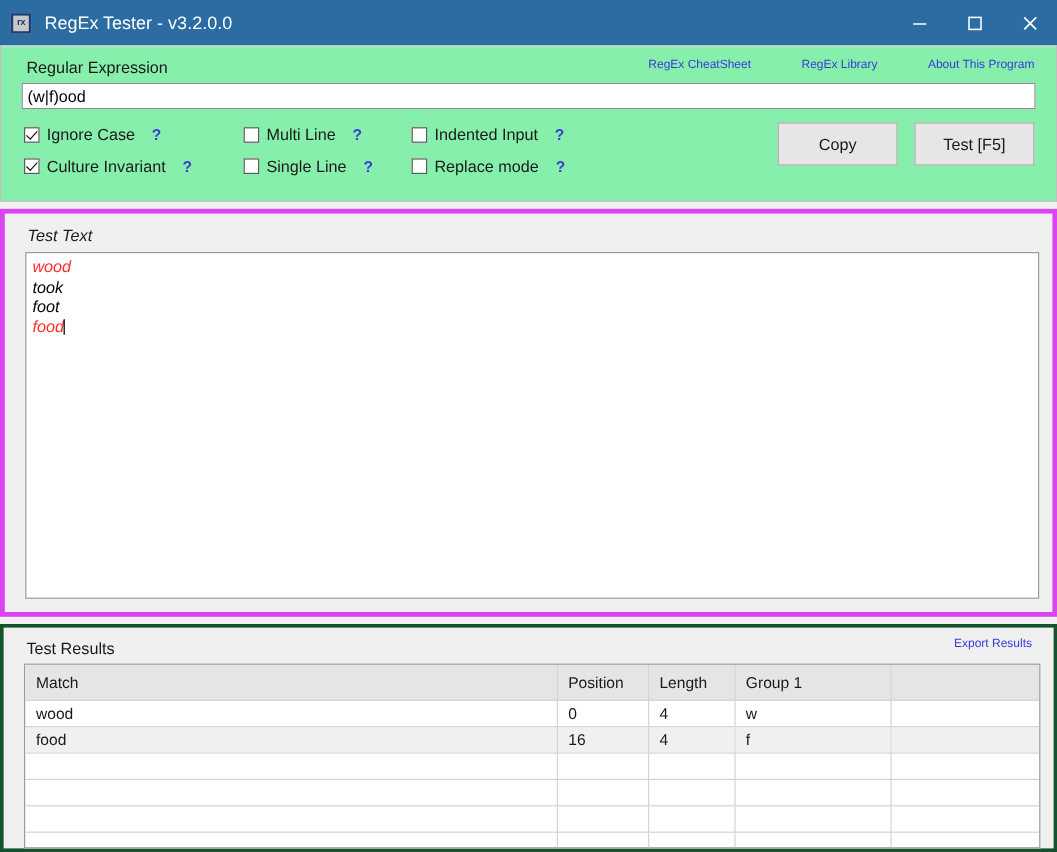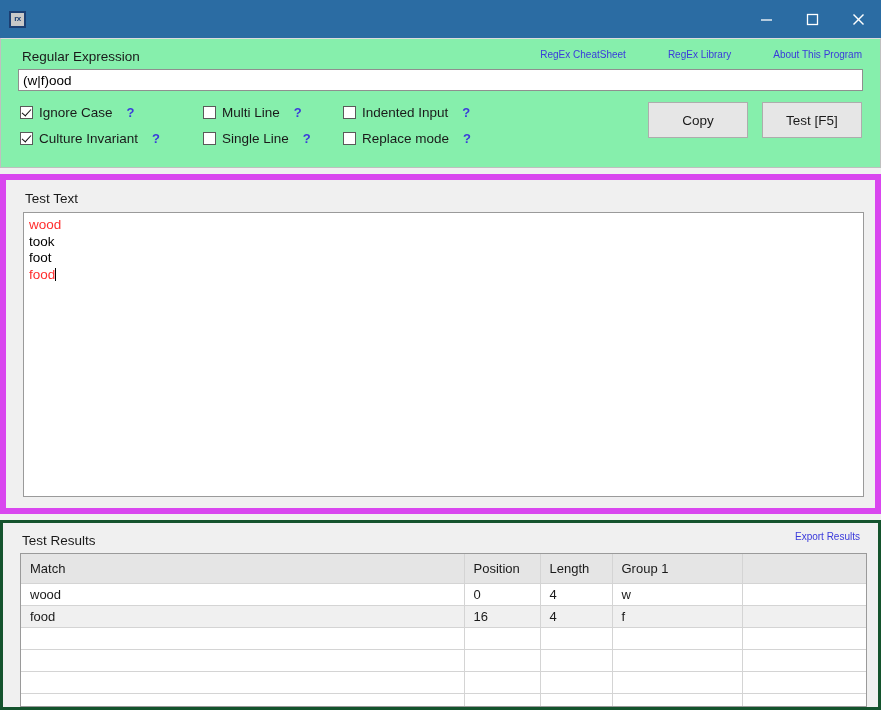--- a/index.html
+++ b/index.html
@@ -207,27 +207,28 @@
   .splitter {
     height: 6px;
     flex: 0 0 auto;
     background: #f0f0f0;
     cursor: row-resize;
   }
 
   
   .panel-mid {
     flex: 1 1 auto;
-    border: 6px solid #d946ef;
+    border: 4px solid #d946ef;
     box-sizing: border-box;
     background: #f0f0f0;
     position: relative;
     min-height: 0;
     display: flex;
     flex-direction: column;
+    font-style: italic;
   }
   .lbl-testtext {
     font-size: 13.5px;
     color: #1a1a1a;
     margin: 11px 0 6px 19px;
   }
   .testtext-box {
     margin: 0 11px 11px 17px;
     flex: 1 1 auto;
     background: #ffffff;
@@ -321,20 +322,21 @@
 </style>
 </head>
 <body>
 
 <div class="window">
 
   <div class="titlebar">
     <div class="app-icon">
       <span>rx</span>
     </div>
+    <div class="title-text">RegEx Tester - v3.2.0.0</div>
     <div class="win-buttons">
       <div class="win-btn">
         <svg width="13" height="13" viewBox="0 0 13 13">
             <line x1="1" y1="7" x2="12" y2="7" stroke="#fff" stroke-width="1.3"></line>
           </svg>
       </div>
       <div class="win-btn">
         <svg width="13" height="13" viewBox="0 0 13 13">
             <rect x="1.5" y="1.5" width="10" height="10" fill="none" stroke="#fff" stroke-width="1.3"></rect>
           </svg>

